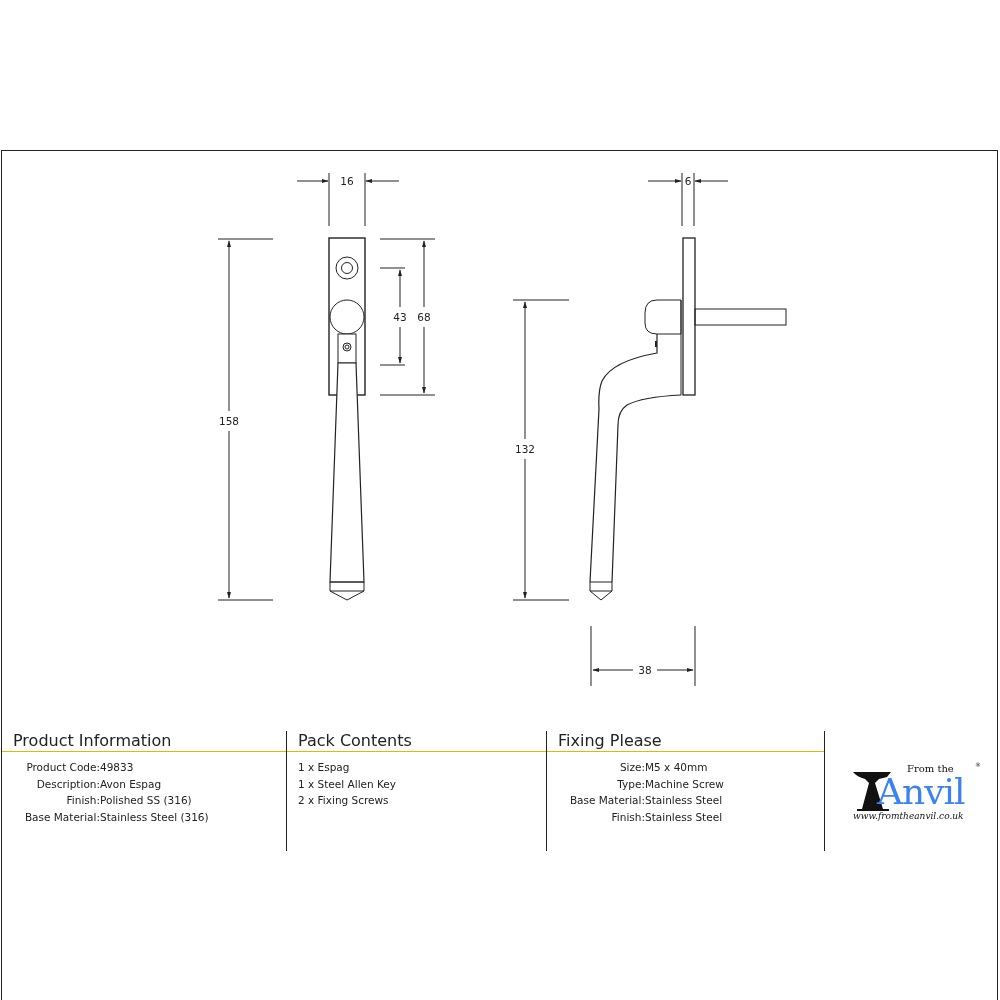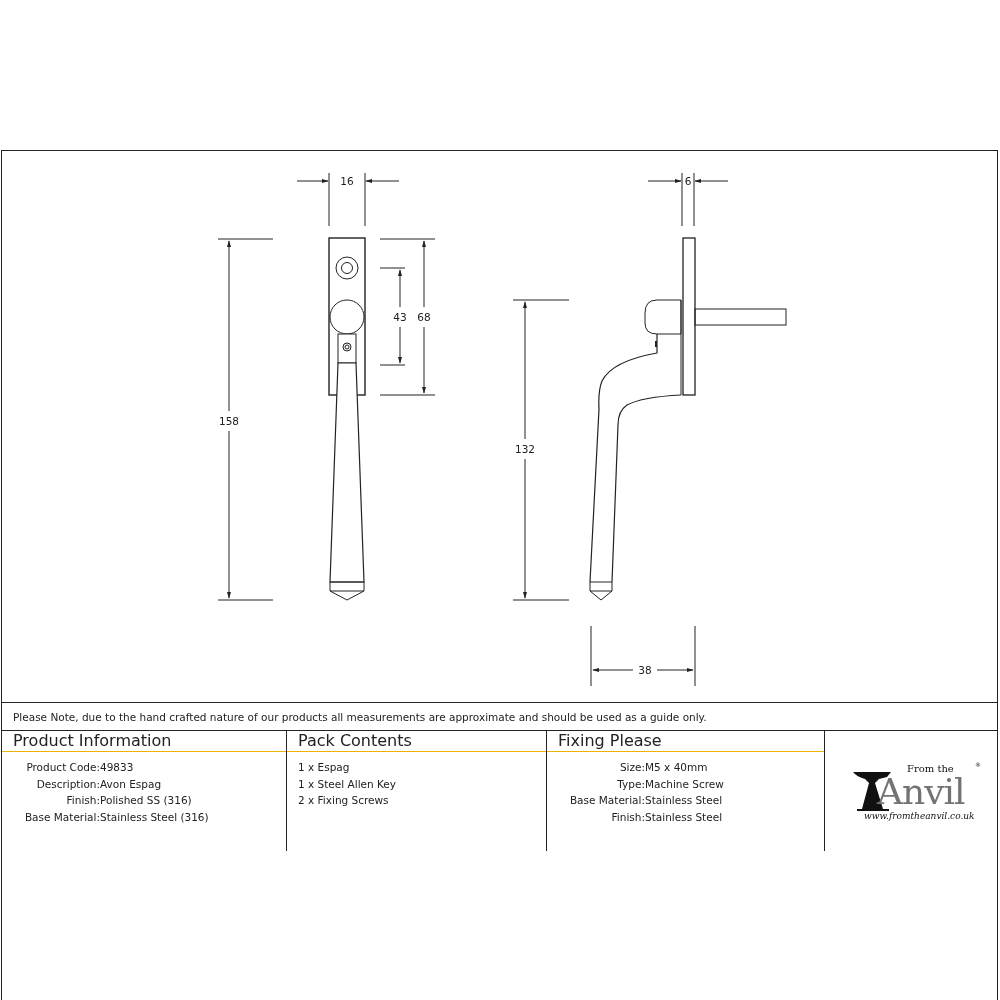--- a/index.html
+++ b/index.html
@@ -18,24 +18,24 @@
   .col .rows { padding: 7px 0 0 11px; font-size: 10.5px; }
   .row { height: 16.6px; line-height: 16.6px; white-space: nowrap; }
   .row .k { display: inline-block; width: 87px; text-align: right; }
   .c1 { left: 0; width: 285px; border-right: 1px solid #222; }
   .c2 { left: 285px; width: 260px; border-right: 1px solid #222; }
   .c3 { left: 545px; width: 278px; border-right: 1px solid #222; }
   .c3 .row .k { width: 87px; }
   .c4 { left: 823px; width: 172px; }
   .logo { position: absolute; left: 28px; top: 30px; width: 130px; height: 60px; }
   .logo .big { position: absolute; left: 24px; top: 10px; font-family: "DejaVu Serif", serif;
-               font-size: 36px; letter-spacing: -1px; color: #737373; }
+               font-size: 36px; letter-spacing: -1px; color: #3b82f6; }
   .logo .from { position: absolute; left: 54px; top: 2px; font-family: "DejaVu Serif", serif;
                 font-size: 10px; color: #111; }
-  .logo .url { position: absolute; left: 11px; top: 50px; font-family: "DejaVu Serif", serif;
+  .logo .url { position: absolute; left: 0; top: 50px; font-family: "DejaVu Serif", serif;
                font-style: italic; font-size: 9px; color: #111; white-space: nowrap; }
   .logo .reg { position: absolute; left: 122px; top: 0px; font-size: 6px; }
 </style>
 </head>
 <body>
 
 <div class="sheet">
 
   <svg class="drawing" width="995" height="551" viewBox="0 0 995 551" xmlns="http://www.w3.org/2000/svg">
     <defs>
@@ -116,21 +116,20 @@
 
     <text class="dim" x="345" y="34" text-anchor="middle">16</text>
     <text class="dim" x="227" y="274" text-anchor="middle">158</text>
     <text class="dim" x="398" y="170" text-anchor="middle">43</text>
     <text class="dim" x="422" y="170" text-anchor="middle">68</text>
     <text class="dim" x="686" y="34" text-anchor="middle">6</text>
     <text class="dim" x="523" y="302" text-anchor="middle">132</text>
     <text class="dim" x="643" y="523" text-anchor="middle">38</text>
   </svg>
 
-  <div class="note">Please Note, due to the hand crafted nature of our products all measurements are approximate and should be used as a guide only.</div>
 
   <div class="col c1">
     <div class="hdr">Product Information</div>
     <div class="rows">
       <div class="row"><span class="k">Product Code:</span><span>49833</span></div>
       <div class="row"><span class="k">Description:</span><span>Avon Espag</span></div>
       <div class="row"><span class="k">Finish:</span><span>Polished SS (316)</span></div>
       <div class="row"><span class="k">Base Material:</span><span>Stainless Steel (316)</span></div>
     </div>
   </div>

